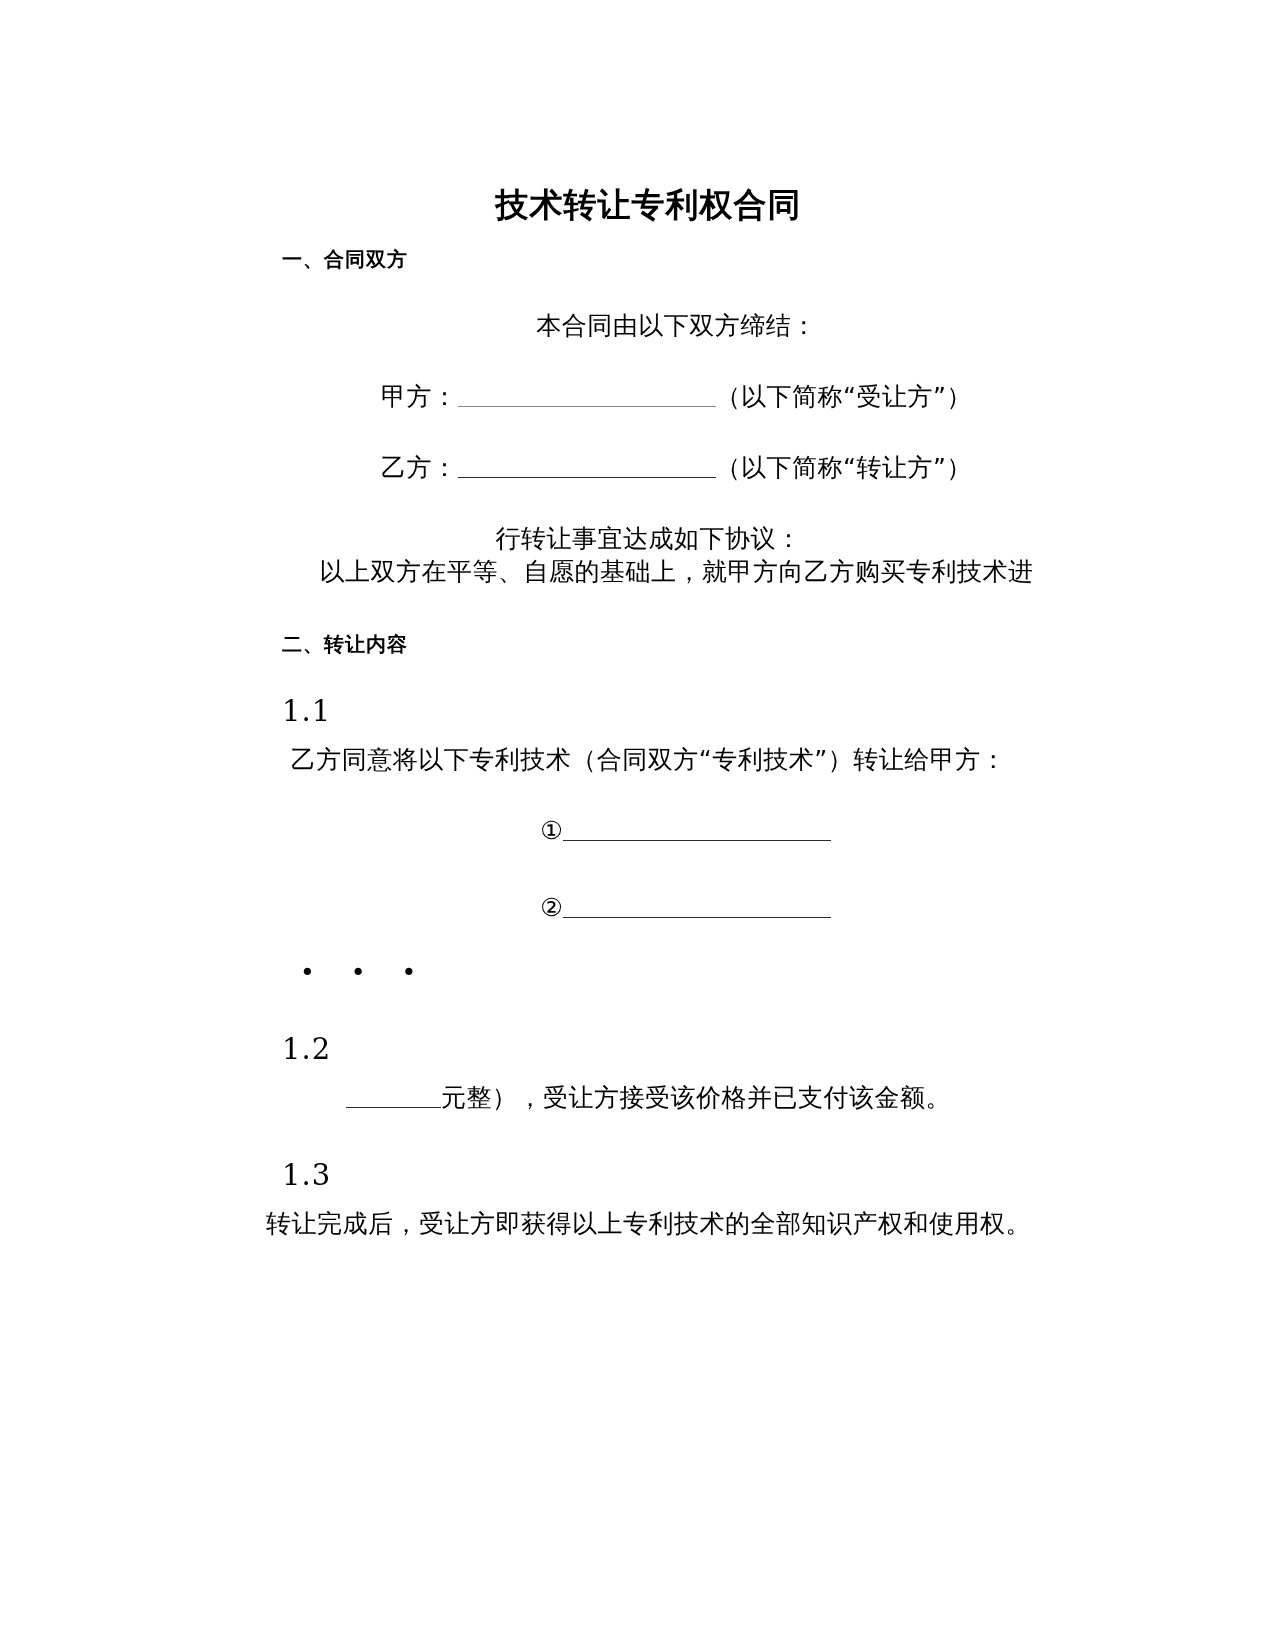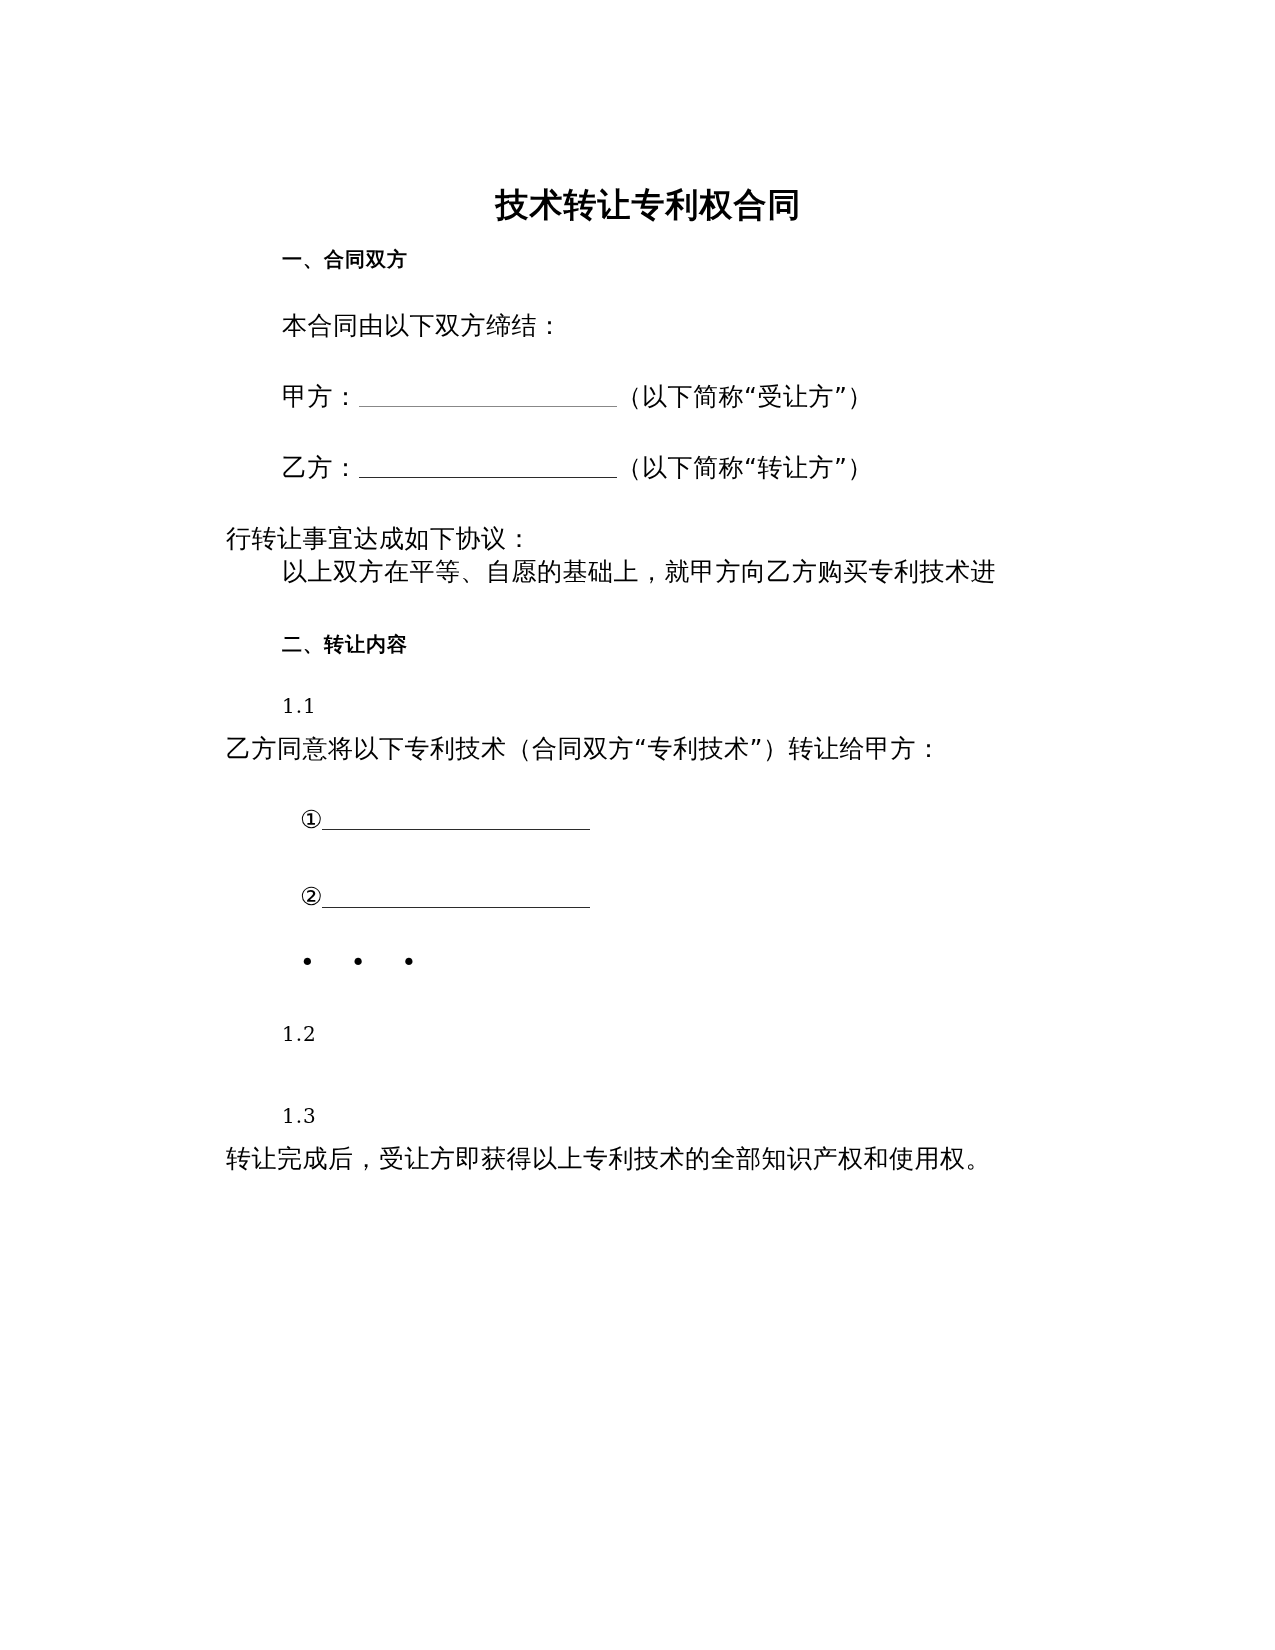--- a/index.html
+++ b/index.html
@@ -50,31 +50,32 @@
     margin: 0;
     padding-left: 56px;
     line-height: 1.2;
   }
 
   .para {
     font-size: 25px;
     line-height: 1.32;
     margin: 0;
     letter-spacing: 0.5px;
+    text-align: center;
   }
 
   .indent-1 {
     padding-left: 56px;
   }
   .indent-2 {
     padding-left: 74px;
   }
 
   .clause-num {
-    font-size: 20px;
+    font-size: 29px;
     font-family: "DejaVu Serif", "Liberation Serif", serif;
     padding-left: 56px;
     letter-spacing: 1px;
     line-height: 1.2;
     margin: 0;
   }
 
   
   .blank {
     display: inline-block;
@@ -172,20 +173,23 @@
     <div class="sp-34"></div>
 
     <p class="ellipsis-dots">• • •</p>
 
     <div class="sp-44"></div>
 
     <p class="clause-num">1.2</p>
 
     <div class="sp-14"></div>
 
+    <p class="para">
+      <span class="blank blank-w-caps2 blank-dark"></span><span>元整），</span><span>受让方接受该价格并已支付该金额。</span>
+    </p>
 
     <div class="sp-44"></div>
 
     <p class="clause-num">1.3</p>
 
     <div class="sp-14"></div>
 
     <p class="para">转让完成后，受让方即获得以上专利技术的全部知识产权和使用权。</p>
 
   </div>

